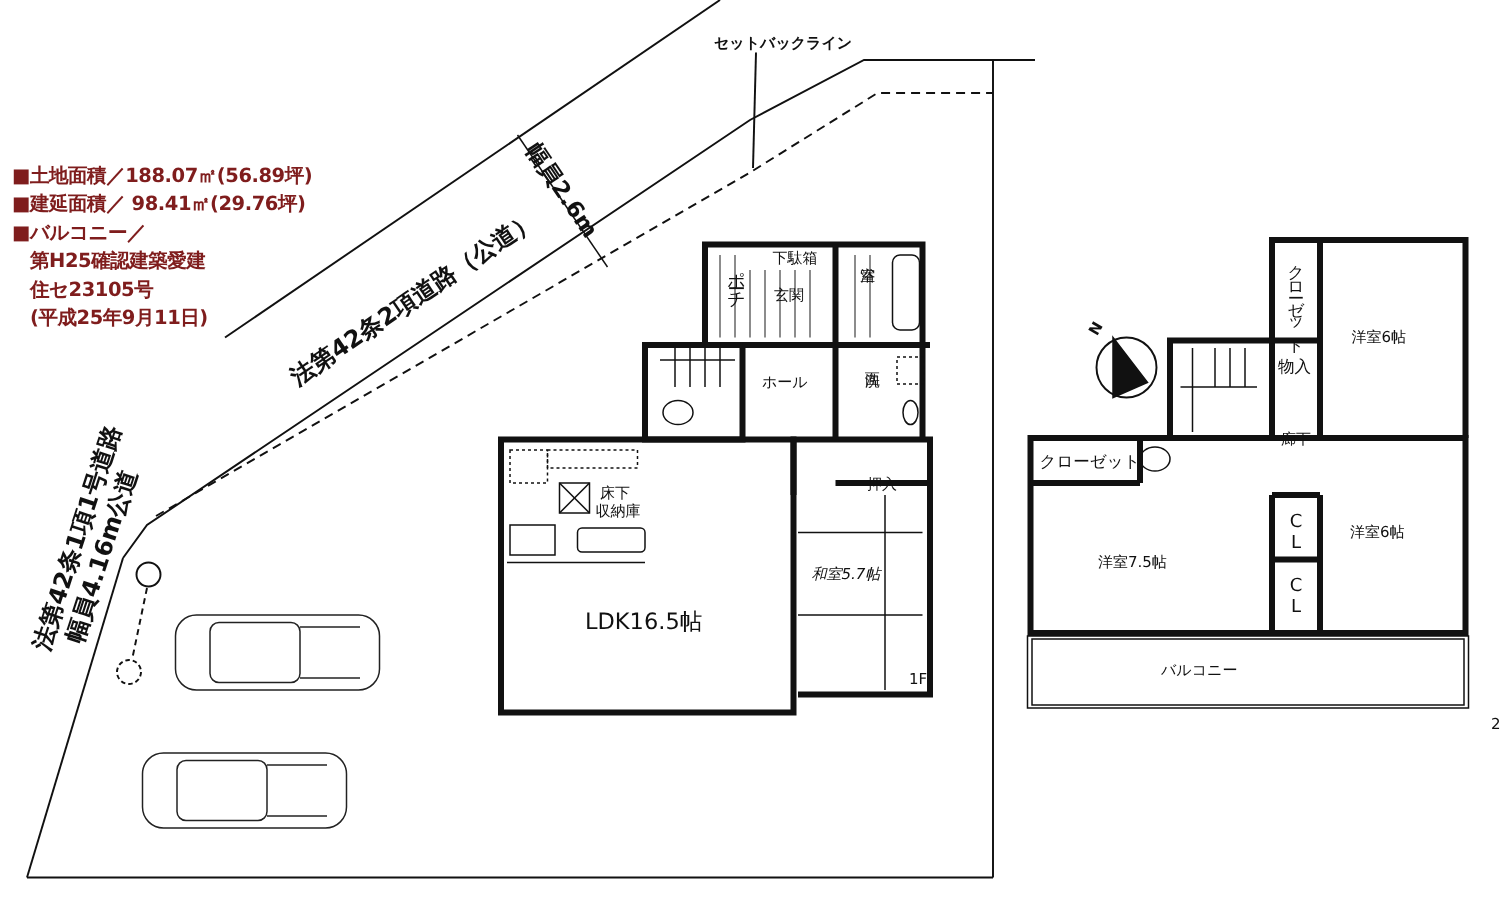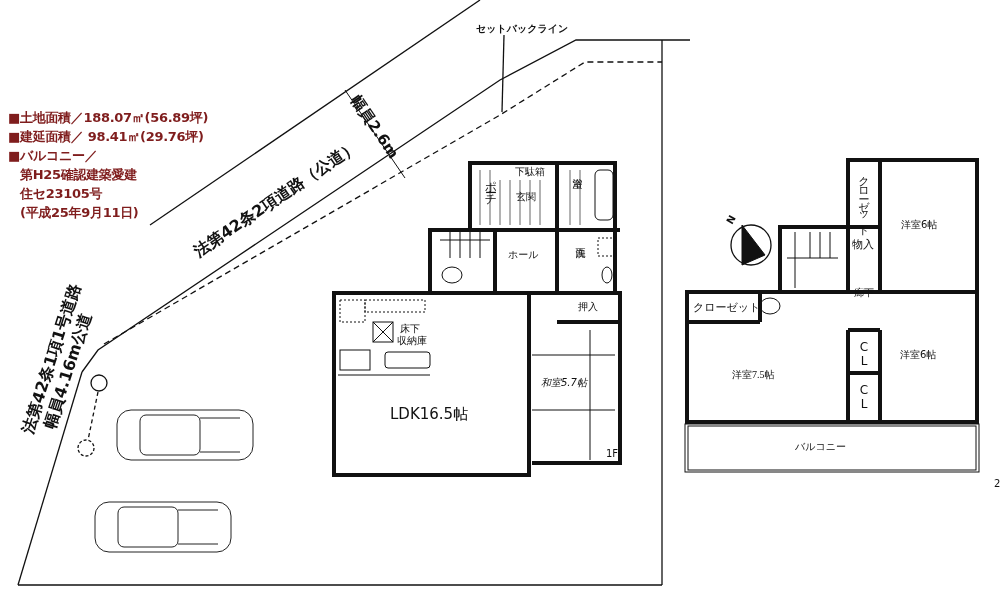--- a/index.html
+++ b/index.html
@@ -150,30 +150,30 @@
 <div class="lbl road" style="left:18px;top:430px;transform:rotate(-72deg);">法第42条1項1号道路</div>
 <div class="lbl road" style="left:40px;top:425px;transform:rotate(-72deg);">幅員4.16m公道</div>
 <div class="lbl small" style="left:727px;top:214px;transform:rotate(-60deg);font-weight:bold;">N</div>
 
 <div class="lbl room vert" style="left:482px;top:172px;font-size:12px;">ポーチ</div>
 <div class="lbl small" style="left:515px;top:165px;">下駄箱</div>
 <div class="lbl room" style="left:516px;top:190px;">玄関</div>
 <div class="lbl room vert" style="left:570px;top:170px;">浴室</div>
 <div class="lbl room" style="left:508px;top:248px;">ホール</div>
 <div class="lbl room vert" style="left:573px;top:240px;">洗面</div>
-<div class="lbl room" style="left:578px;top:300px;">押入</div>
+<div class="lbl room" style="left:578px;top:316px;">押入</div>
 <div class="lbl small" style="left:400px;top:322px;">床下</div>
 <div class="lbl small" style="left:397px;top:334px;">収納庫</div>
 <div class="lbl room" style="left:390px;top:405px;font-size:15px;">LDK16.5帖</div>
 <div class="lbl room" style="left:541px;top:376px;font-style:italic;">和室5.7帖</div>
 <div class="lbl room" style="left:606px;top:448px;">1F</div>
 
 <div class="lbl vert" style="left:855px;top:168px;font-size:11px;">クローゼット</div>
 <div class="lbl small" style="left:852px;top:237px;font-size:11px;">物入</div>
 <div class="lbl room" style="left:901px;top:218px;">洋室6帖</div>
 <div class="lbl room" style="left:840px;top:286px;margin-left:14px;">廊下</div>
 <div class="lbl" style="left:693px;top:300px;font-size:11px;">クローゼット</div>
 <div class="lbl vert" style="left:857px;top:340px;font-size:12px;">CL</div>
 <div class="lbl vert" style="left:857px;top:383px;font-size:12px;">CL</div>
 <div class="lbl room" style="left:900px;top:348px;">洋室6帖</div>
-<div class="lbl room" style="left:732px;top:368px;font-family:Liberation Serif, serif;">洋室7.5帖</div>
-<div class="lbl room" style="left:795px;top:440px;">バルコニー</div>
+<div class="lbl room" style="left:732px;top:368px;">洋室7.5帖</div>
+<div class="lbl room" style="left:774px;top:440px;">バルコニー</div>
 <div class="lbl room" style="left:955px;top:478px;margin-left:39px;">2F</div>
 
 </body></html>

